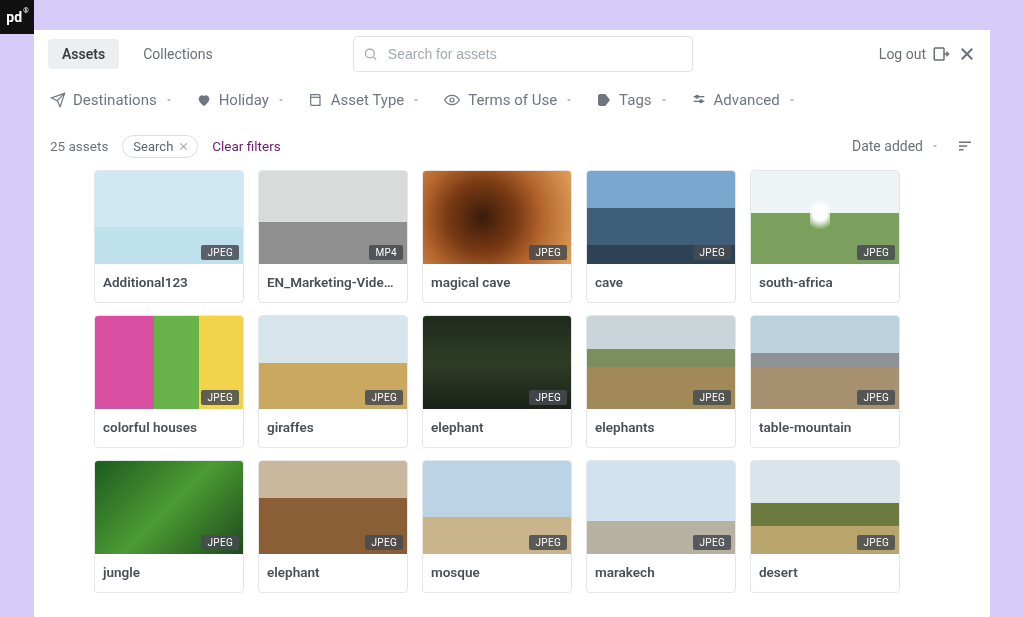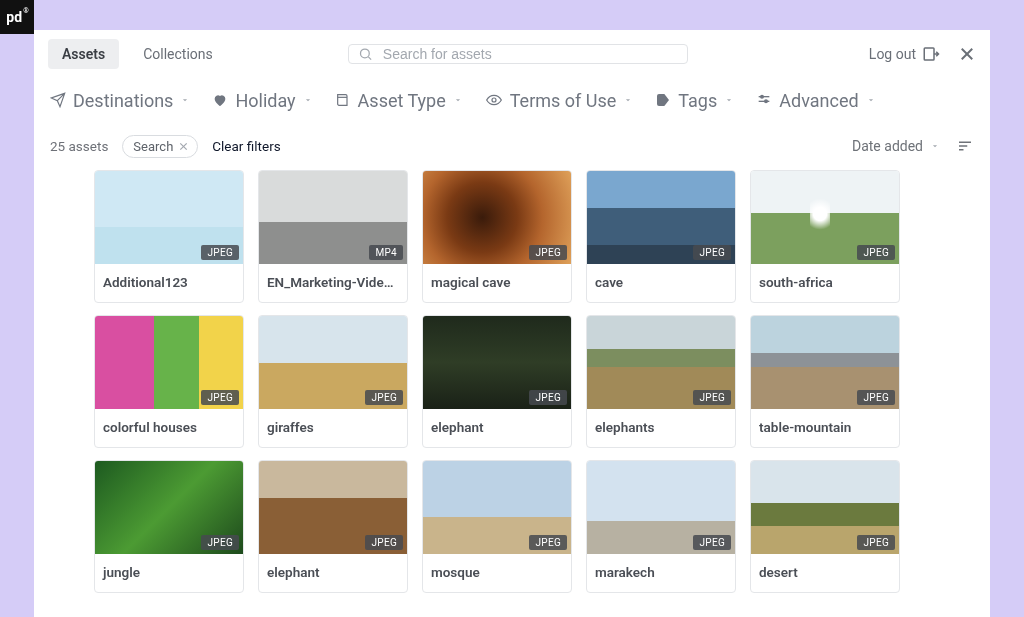--- a/index.html
+++ b/index.html
@@ -52,48 +52,48 @@
   }
   .search-wrap {
     flex: 0 0 auto;
     margin-left: auto;
     margin-right: auto;
     position: relative;
     left: -30px;
   }
   .search {
     width: 340px;
-    height: 20px;
+    height: 36px;
     border: 1px solid #e1e3e6;
     border-radius: 4px;
     padding: 0 12px 0 34px;
     font-size: 14px;
     color: #5a5f66;
     background: #fff;
   }
   .search::placeholder { color: #a3a8af; }
   .search-icon {
     position: absolute;
     left: 10px; top: 50%; transform: translateY(-50%);
     color: #a3a8af;
   }
   .right-actions {
-    display: flex; align-items: center; gap: 18px;
+    display: flex; align-items: center; gap: 8px;
     color: #6a6f77;
   }
   .logout { display:flex; align-items:center; gap:6px; font-size:14px; cursor:pointer;}
   .close-x { cursor:pointer; }
   .filterbar {
     height: 44px;
     display: flex;
     align-items: center;
     padding: 0 16px;
     gap: 22px;
     color: #707680;
-    font-size: 18px;
+    font-size: 15px;
   }
   .filter { display:flex; align-items:center; gap:7px; cursor:pointer;}
   .filter svg.icon-leading { flex-shrink:0; }
   .chev { color:#a3a8af; }
   .meta-row {
     height: 48px;
     display:flex;
     align-items:center;
     padding: 0 16px;
     gap: 14px;
@@ -103,21 +103,21 @@
   .chip {
     border: 1px solid #d9dce0;
     border-radius: 14px;
     padding: 3px 8px 3px 10px;
     display:flex; align-items:center; gap:5px;
     font-size: 13px;
     color: #5e636a;
     background: #fff;
   }
   .chip .chip-x { color:#a3a8af; cursor:pointer; }
-  .clear { color: #0f172a; cursor:pointer; }
+  .clear { color: #701a75; cursor:pointer; }
   .sortgroup { margin-left:auto; display:flex; align-items:center; gap:16px; color:#6e7278;text-align:right;}
   .sortgroup .filter { font-size:14px; }
   .grid-wrap {
     overflow: auto;
     padding: 0 60px 20px 60px;
   }
   .grid {
     display: grid;
     grid-template-columns: repeat(5, 150px);
     gap: 12px 14px;

